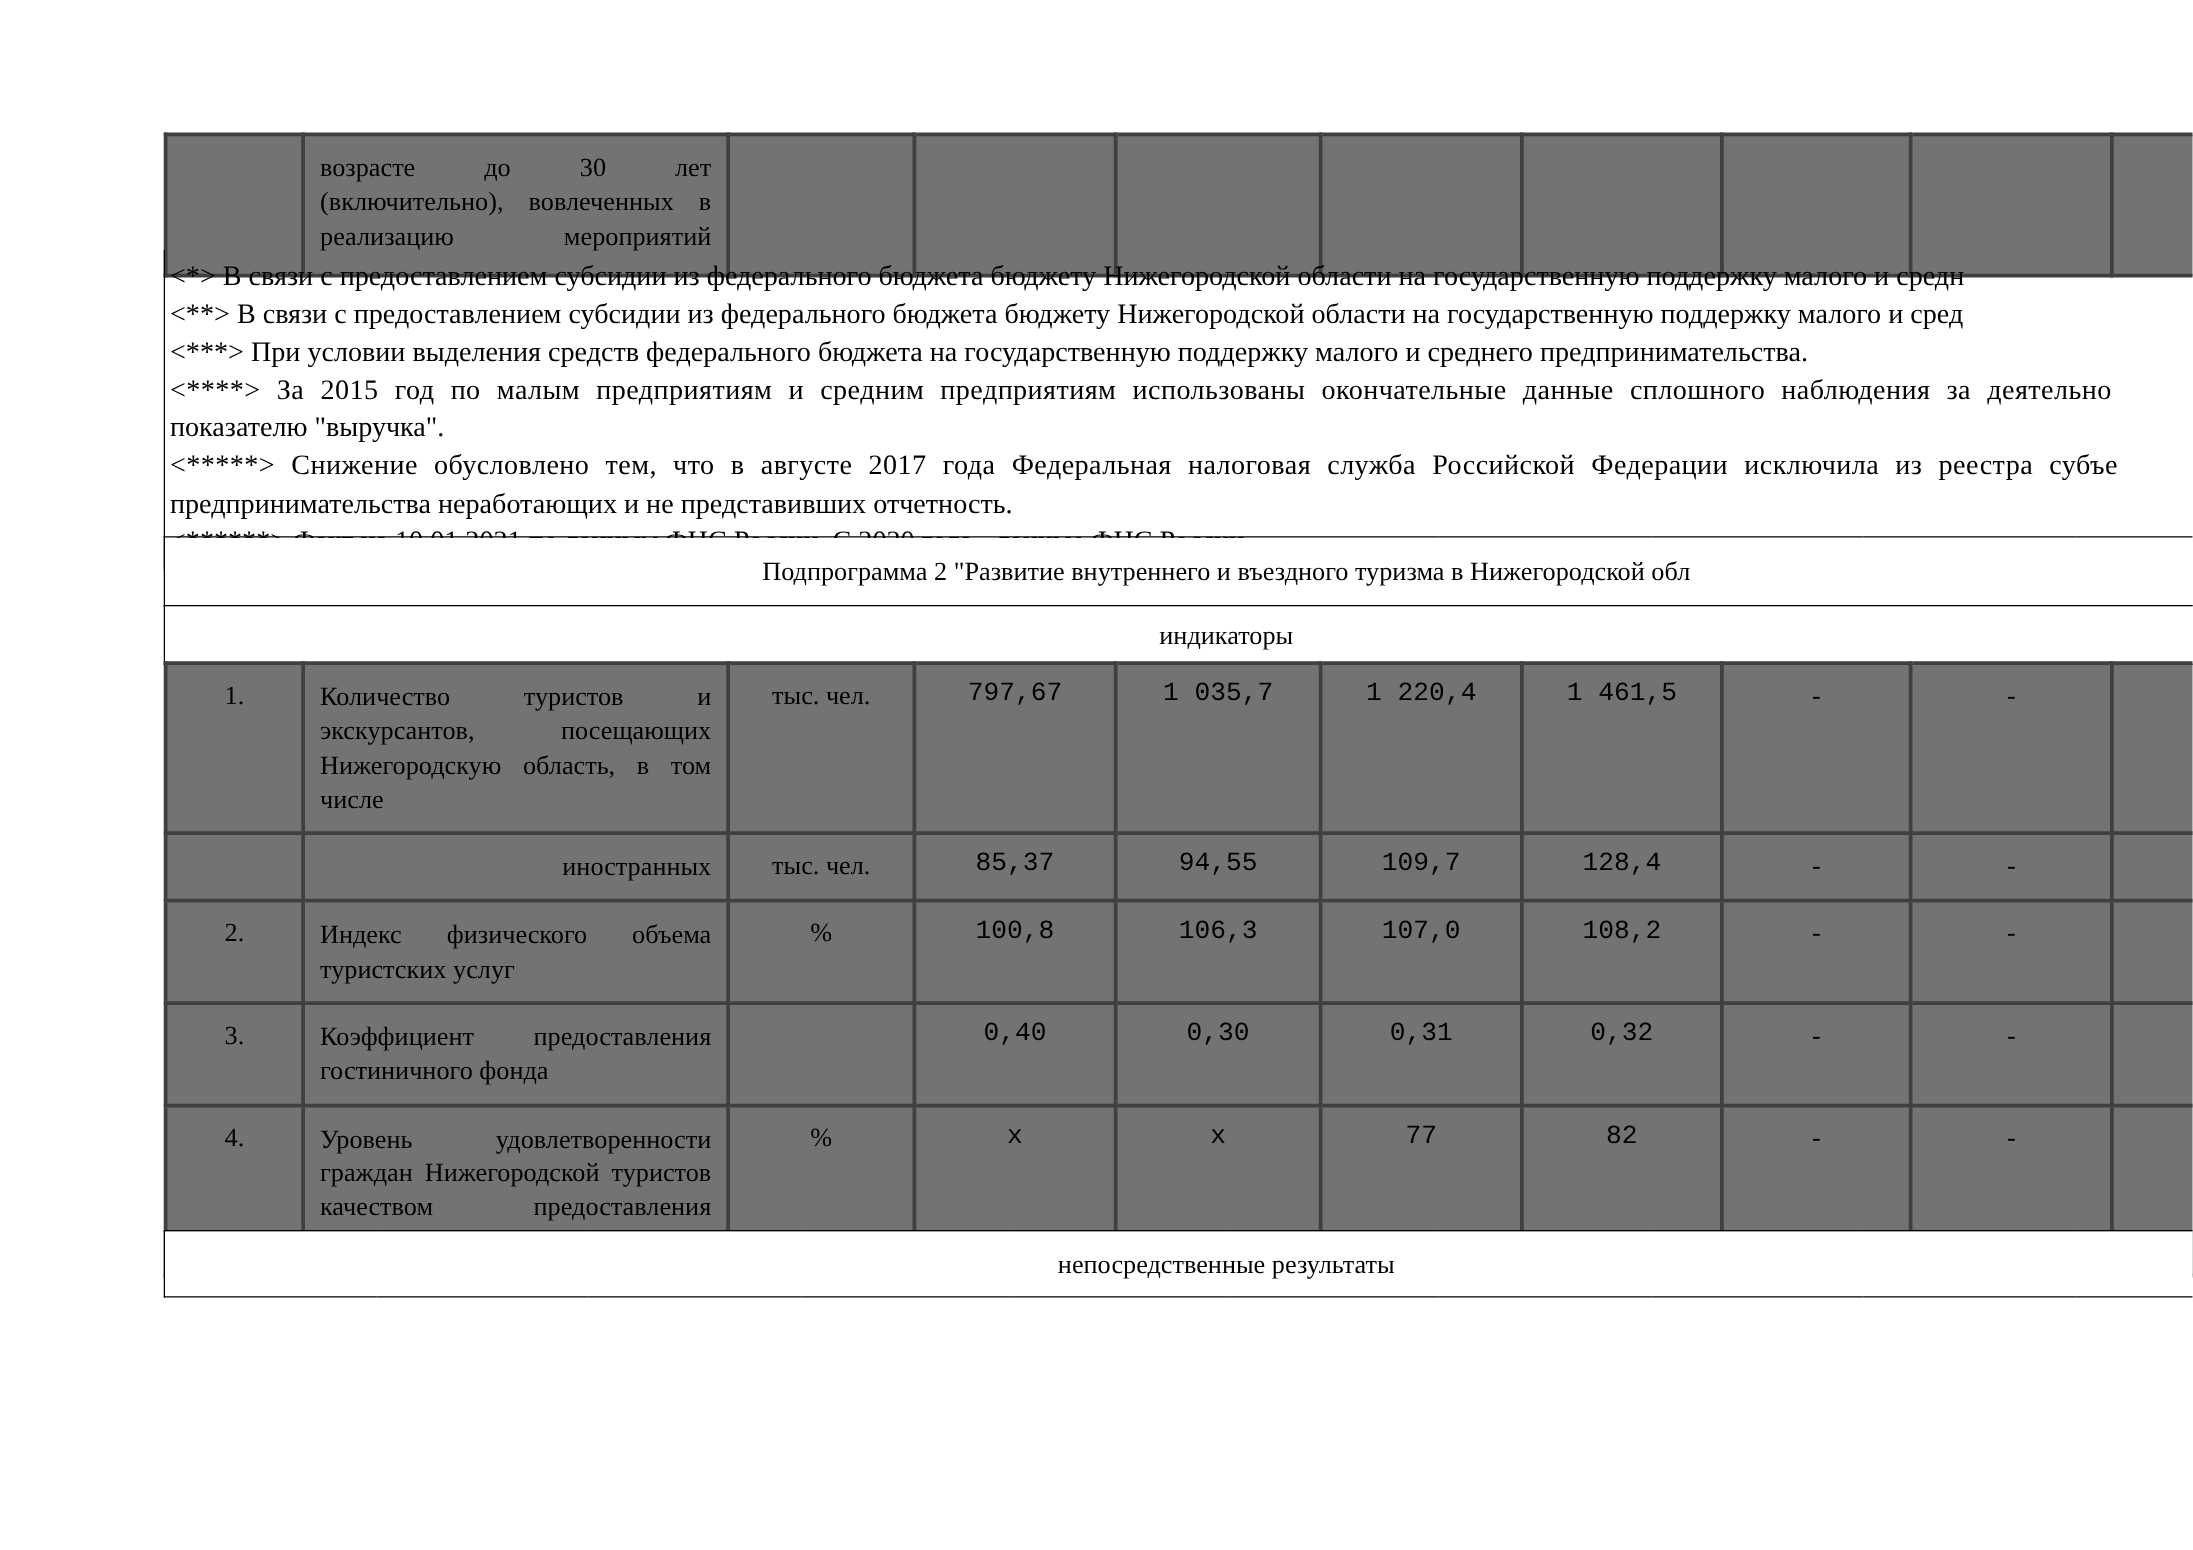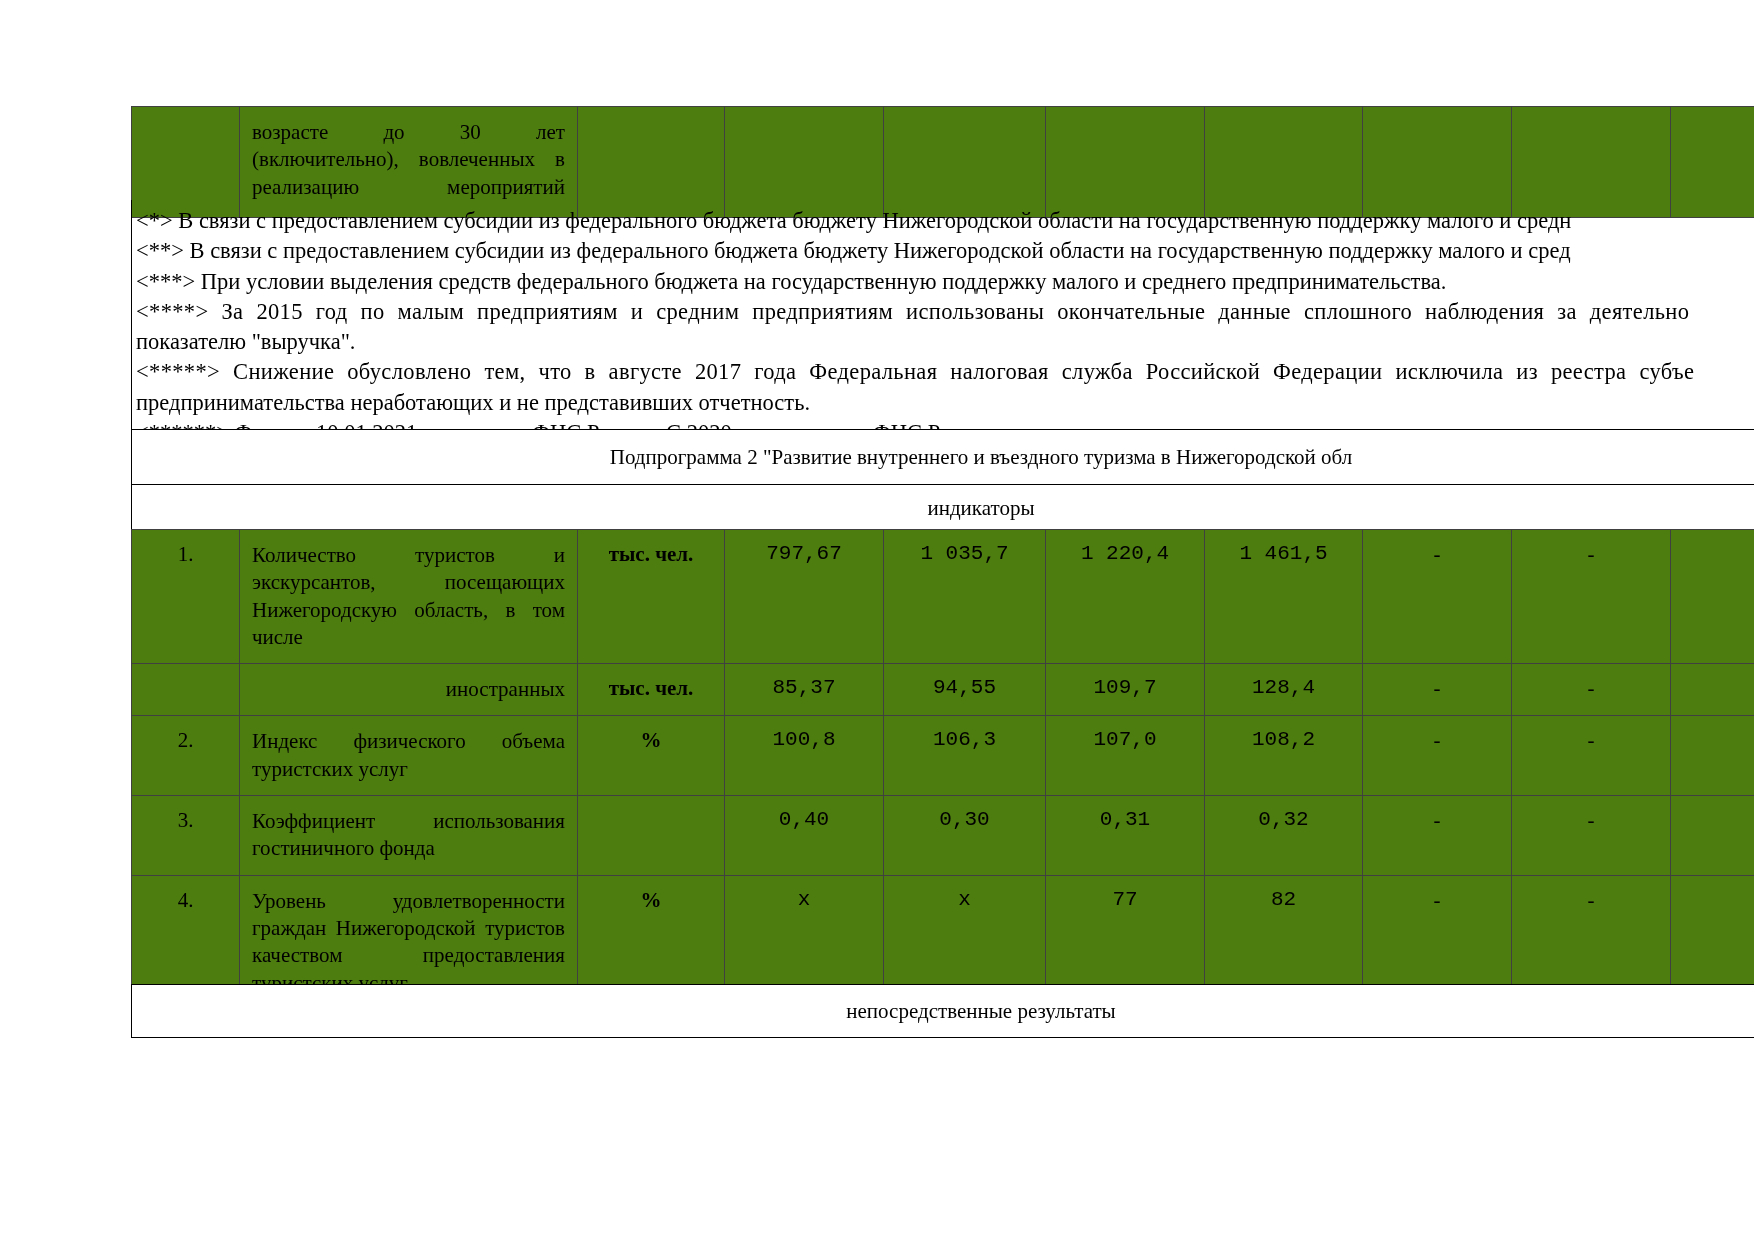--- a/index.html
+++ b/index.html
@@ -26,30 +26,30 @@
   
   .doc-table {
     position: absolute;
     left: 131px;
     width: 1700px;           
     border-collapse: collapse;
     table-layout: fixed;
     font-size: 21px;
   }
   .doc-table td {
-    border: 1px solid #404040;
+    border: 3px solid #404040;
     padding: 12px;
     vertical-align: top;
-    background: #4d7c0f;
+    background: #737373;
   }
 
   
   .c-num   { width: 83px;  }
   .c-name  { width: 313px; }
-  .c-unit  { width: 122px; font-weight: bold; }
+  .c-unit  { width: 122px; }
   .c-y     { width: 134px; }
   .c-y2    { width: 137px; }
   .c-y3    { width: 134px; }
   .c-y4    { width: 133px; }
   .c-y5    { width: 124px; }
   .c-y6    { width: 134px; }
   .c-tail  { width: 250px; }
 
   .cell-pad {
     padding: 9px 7px 9px 9px;
@@ -225,21 +225,21 @@
       <td class="c-y2 val">106,3</td>
       <td class="c-y3 val">107,0</td>
       <td class="c-y4 val">108,2</td>
       <td class="c-y5 dash">-</td>
       <td class="c-y6 dash">-</td>
       <td class="c-tail dash">-</td>
     </tr>
 
     <tr>
       <td class="c-num rownum">3.</td>
-      <td class="c-name cell-pad just-last-left">Коэффициент использования гостиничного фонда</td>
+      <td class="c-name cell-pad just-last-left">Коэффициент предоставления гостиничного фонда</td>
       <td class="c-unit unit"></td>
       <td class="c-y val">0,40</td>
       <td class="c-y2 val">0,30</td>
       <td class="c-y3 val">0,31</td>
       <td class="c-y4 val">0,32</td>
       <td class="c-y5 dash">-</td>
       <td class="c-y6 dash">-</td>
       <td class="c-tail dash">-</td>
     </tr>
 

